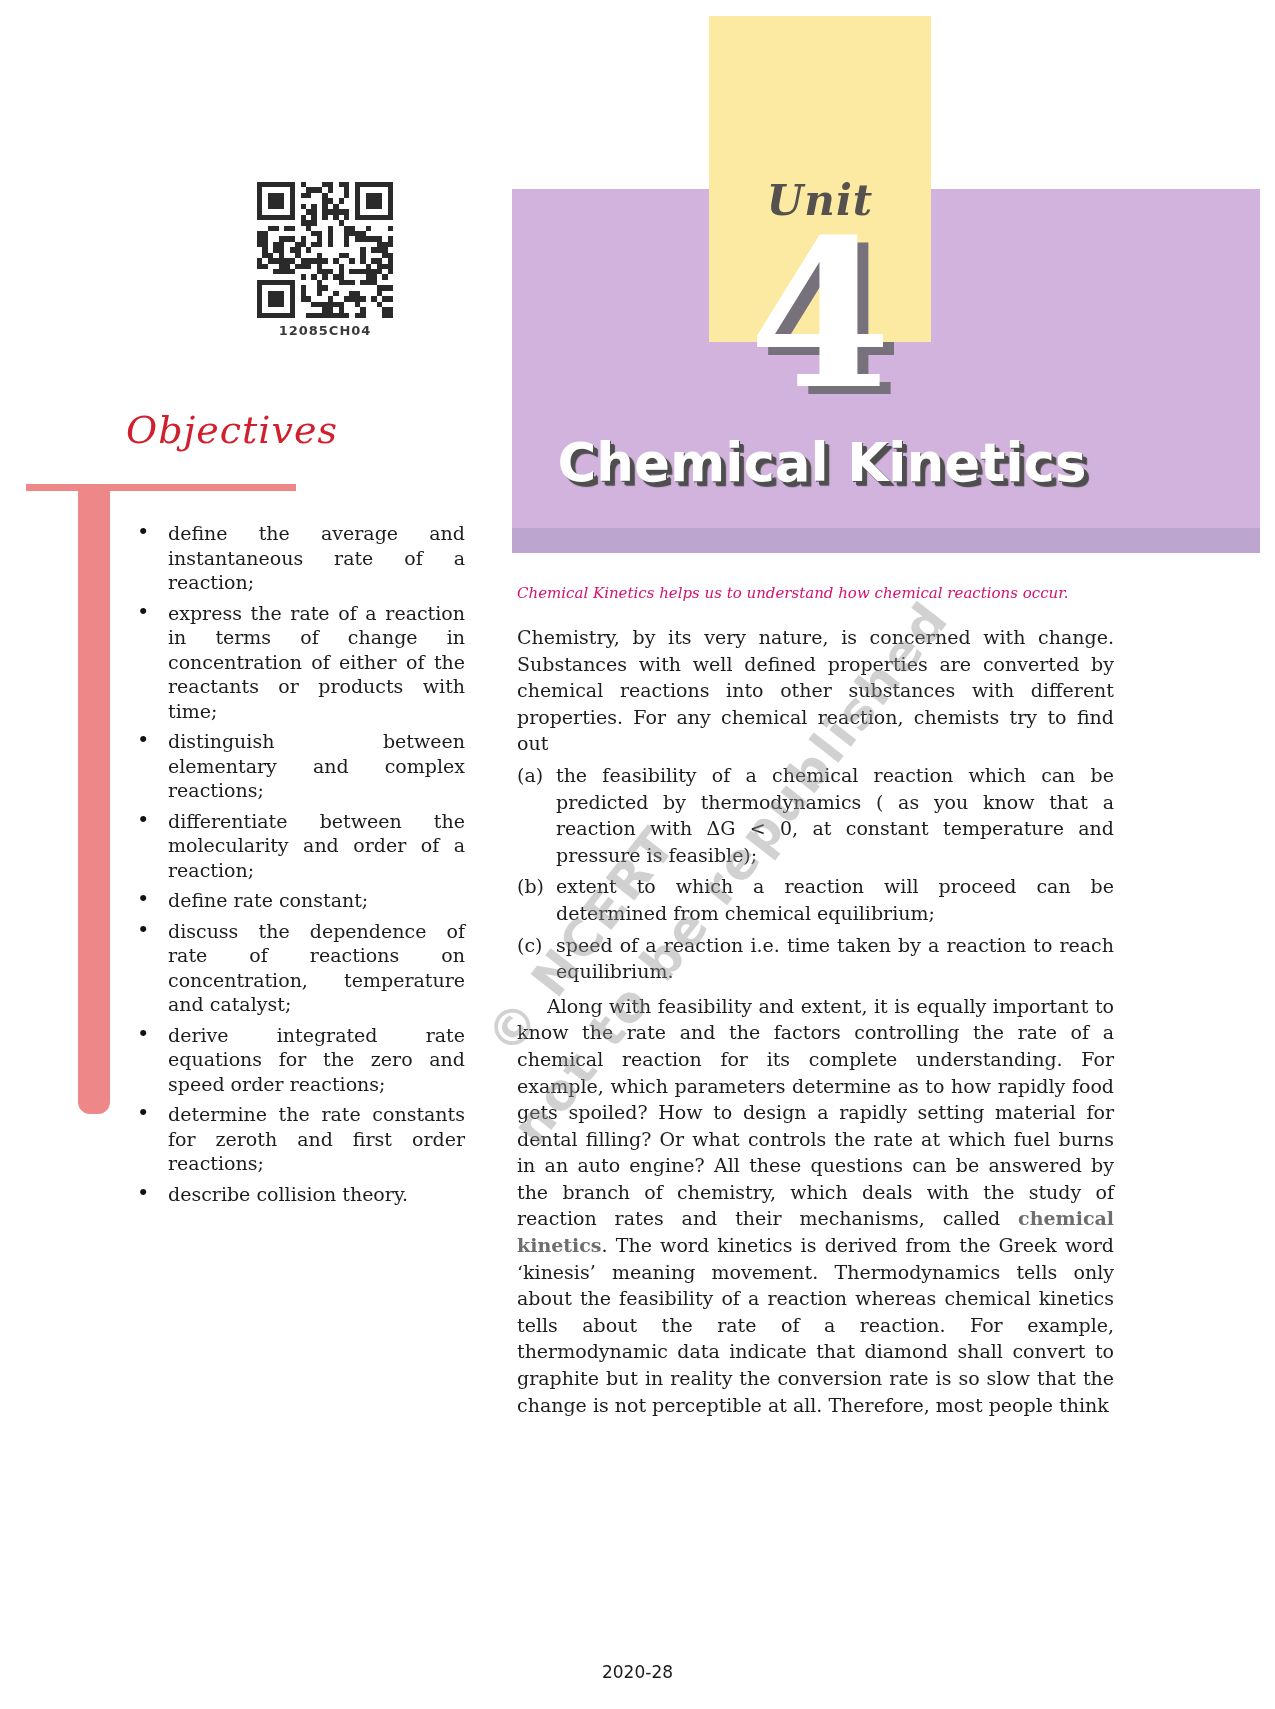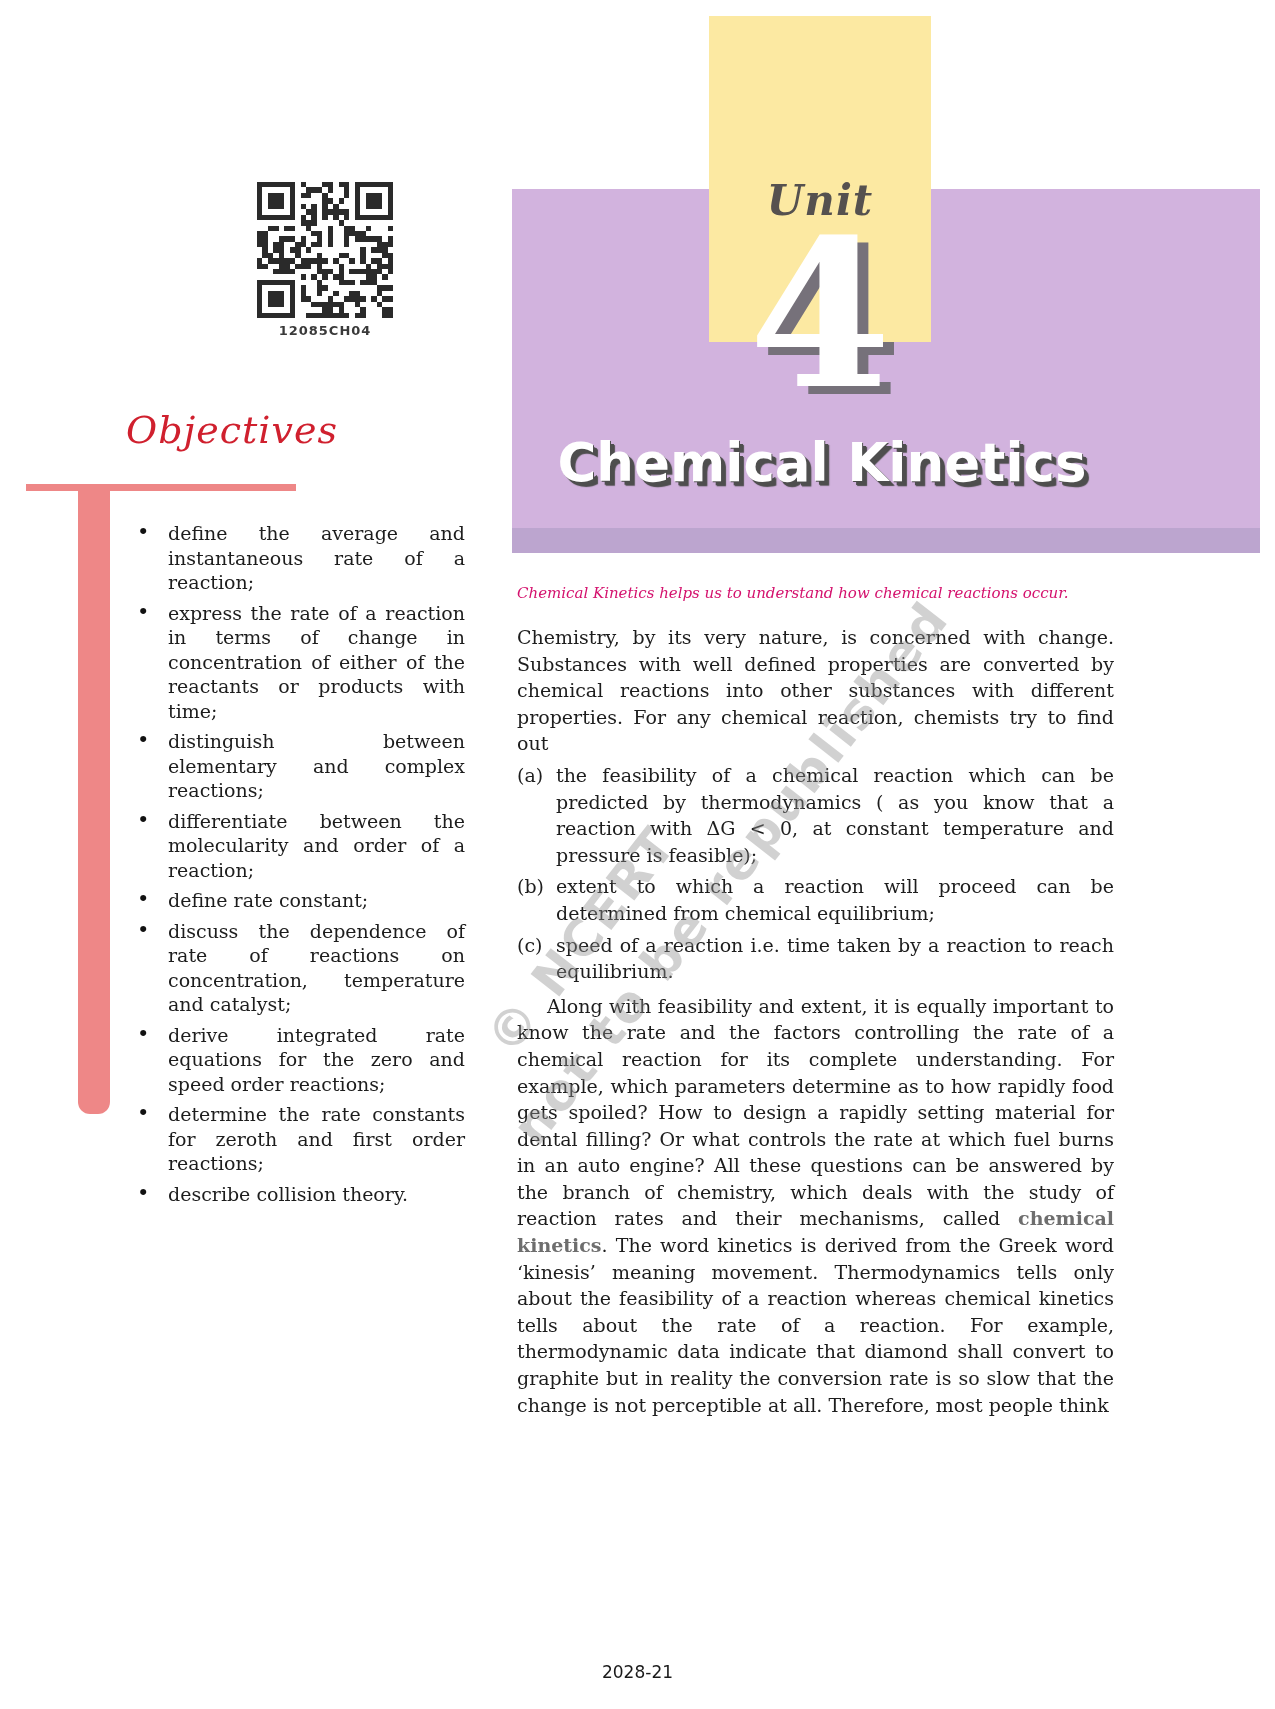--- a/index.html
+++ b/index.html
@@ -349,14 +349,14 @@
       </li>
     </ol>
     <p class="body-text para2"><span>Along with feasibility and extent, it is equally important to know the rate and the factors controlling the rate of a chemical reaction for its complete understanding. For example, which parameters determine as to how rapidly food gets spoiled? How to design a rapidly setting material for dental filling? Or what controls the rate at which fuel burns in an auto engine? All these questions can be answered by the branch of chemistry, which deals with the study of reaction rates and their mechanisms, called </span><span class="bold-gray">chemical kinetics</span><span>. The word kinetics is derived from the Greek word ‘kinesis’ meaning movement. Thermodynamics tells only about the feasibility of a reaction whereas chemical kinetics tells about the rate of a reaction.  For example, thermodynamic data indicate that diamond shall convert to graphite but in reality the conversion rate is so slow that the change is not perceptible at all. Therefore, most people think</span></p>
   </div>
 
   <div class="watermark">
     <div class="wm-line1">© NCERT</div>
     <div class="wm-line2">not to be republished</div>
   </div>
 
-  <div class="footer">2028-21</div>
+  <div class="footer">2020-28</div>
 </div>
 
 </body></html>

